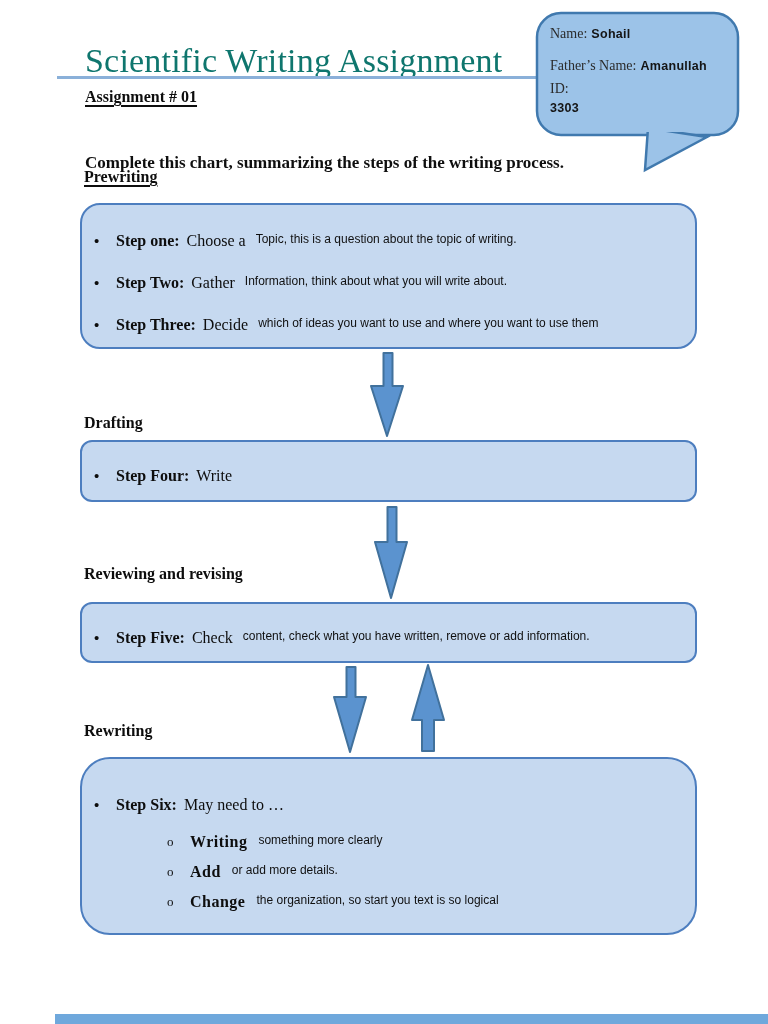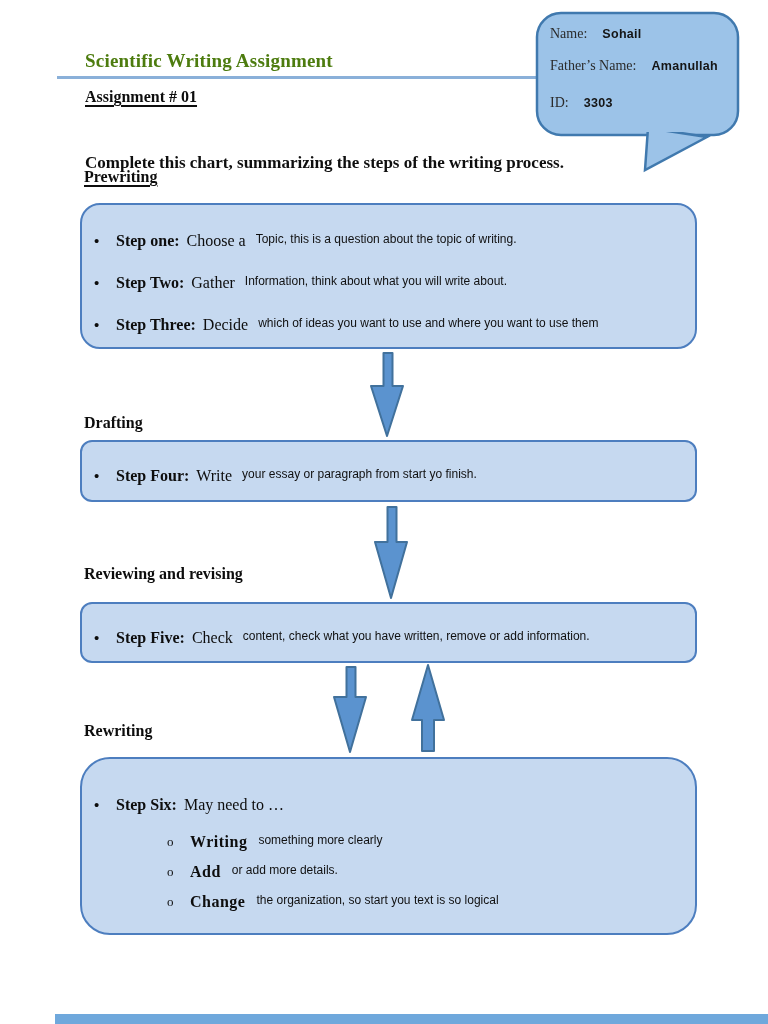--- a/index.html
+++ b/index.html
@@ -2,41 +2,41 @@
 <html><head>
 <meta charset="utf-8">
 <style>
   html,body{margin:0;padding:0;background:#fff;}
   .page{
     position:relative;width:768px;height:1024px;background:#ffffff;
     font-family:"Liberation Serif", serif;color:#111;overflow:hidden;
   }
   
   .page-title{
-    position:absolute;left:85px;top:46px;font-size:19px;line-height:30px;
-    font-weight:700;color:#4d7c0f;letter-spacing:0.2px;
+    position:absolute;left:85px;top:46px;font-size:34px;line-height:30px;
+    font-weight:400;color:#0f766e;letter-spacing:0.2px;
   }
   .title-rule{
     position:absolute;left:57px;top:76px;width:479px;height:2.5px;
     background:#8ab0d9;
   }
   .assignment-no{
     position:absolute;left:85px;top:88px;font-size:16px;font-weight:700;
     text-decoration:underline;text-decoration-thickness:2px;text-underline-offset:3px;
     color:#0d0d0d;
   }
   .instruction{
     position:absolute;left:85px;top:136px;font-size:17px;font-weight:600;color:#0f0f0f;
   }
   
   .bubble-svg{position:absolute;left:534px;top:6px;}
   .bubble-row{
-    position:absolute;left:550px;display:flex;align-items:baseline;gap:15px;white-space:nowrap;
-  }
-  .bubble-row.r0{top:26px;} .bubble-row.r1{top:58px;} .bubble-row.r2{top:95px;}
+    position:absolute;left:550px;display:flex;align-items:baseline;gap:4px;white-space:nowrap;
+  }
+  .bubble-row.r0{top:26px;} .bubble-row.r1{top:58px;} .bubble-row.r2{top:81px;flex-direction:column;}
   .bubble-label{font-size:14px;color:#2b2b2b;}
   .bubble-value{
     font-family:"Liberation Sans", sans-serif;font-size:12.5px;font-weight:700;
     color:#151515;letter-spacing:0.3px;
   }
   
   .stage-heading{
     position:absolute;left:84px;font-size:16px;font-weight:700;color:#0d0d0d;
   }
   .stage-heading.underlined{
@@ -147,21 +147,20 @@
     <path d="M15.5 1 H24.5 V34 H35 L19 84 L3 34 H15.5 Z" fill="#5b93cf" stroke="#41719c" stroke-width="2" stroke-linejoin="round"></path>
   </svg>
 
   <div class="stage-heading h-drafting">Drafting</div>
   <div class="step-box box-2">
     <div class="step-row">
       <span class="bullet">•</span>
       <span class="step-label">Step Four:</span>
       <span class="step-lead">Write</span>
       <span class="fill-line">
-        <span class="answer">your essay or paragraph from start yo finish.</span>
         <span class="dots"></span>
       </span>
     </div>
   </div>
 
   <svg class="arrow a2" width="38" height="94" viewBox="0 0 38 94">
     <path d="M15.5 1 H24.5 V36 H35 L19 92 L3 36 H15.5 Z" fill="#5b93cf" stroke="#41719c" stroke-width="2" stroke-linejoin="round"></path>
   </svg>
 
   <div class="stage-heading h-reviewing">Reviewing and revising</div>

